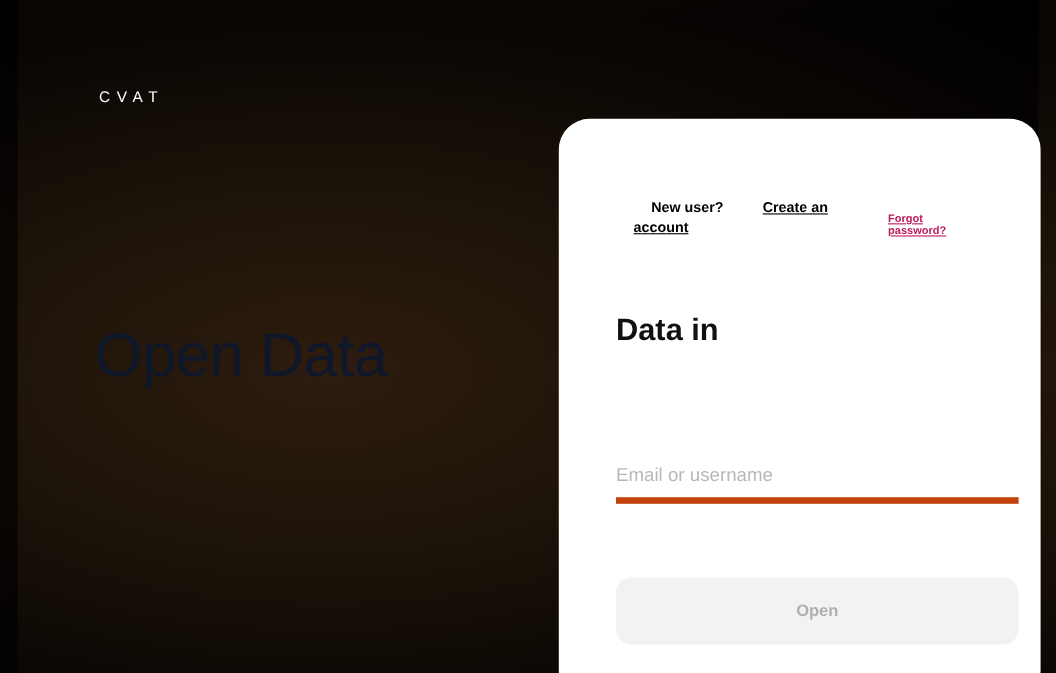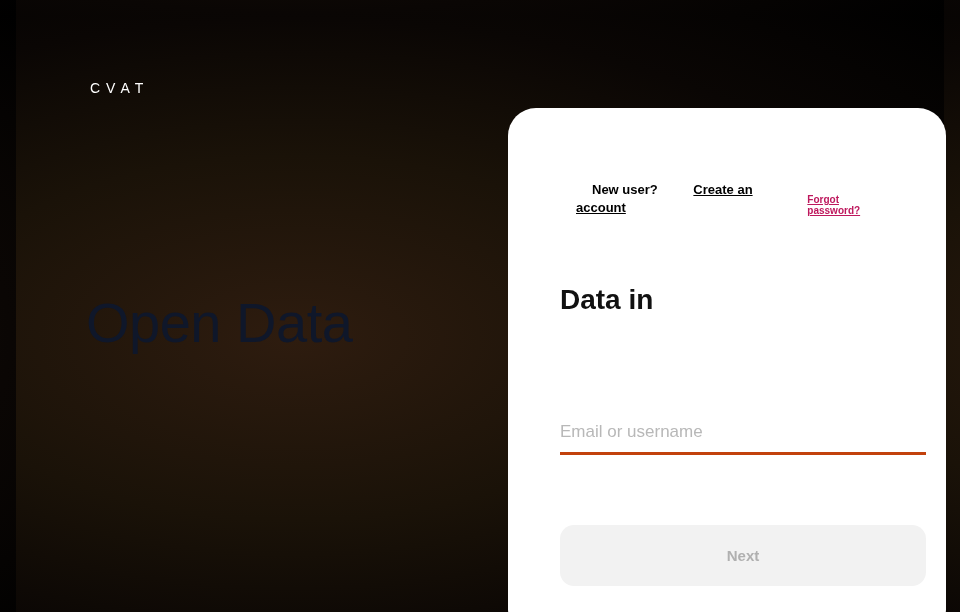--- a/index.html
+++ b/index.html
@@ -82,21 +82,21 @@
     
     .signin-title {
       font-size: 28px;
       font-weight: 700;
       color: #111111;
       margin-bottom: 80px;
     }
     
     .input-field {
       border: none;
-      border-bottom: 3px solid #c2410c;
+      border-bottom: 6px solid #c2410c;
       padding: 10px 0;
       font-size: 17px;
       color: #333333;
       outline: none;
       width: 100%;
       background: transparent;
     }
     
     .input-field::placeholder {
       color: #b8b8b8;
@@ -135,14 +135,14 @@
     </div>
     <span class="forgot-password-link">Forgot password?</span>
   </div>
 
   <h1 class="signin-title">Data in</h1>
 
   <input type="text" class="input-field" placeholder="Email or username" style="">
 
   <div class="spacer"></div>
 
-  <button class="next-button">Next</button>
+  <button class="next-button">Open</button>
 </div>
 
 </body></html>

